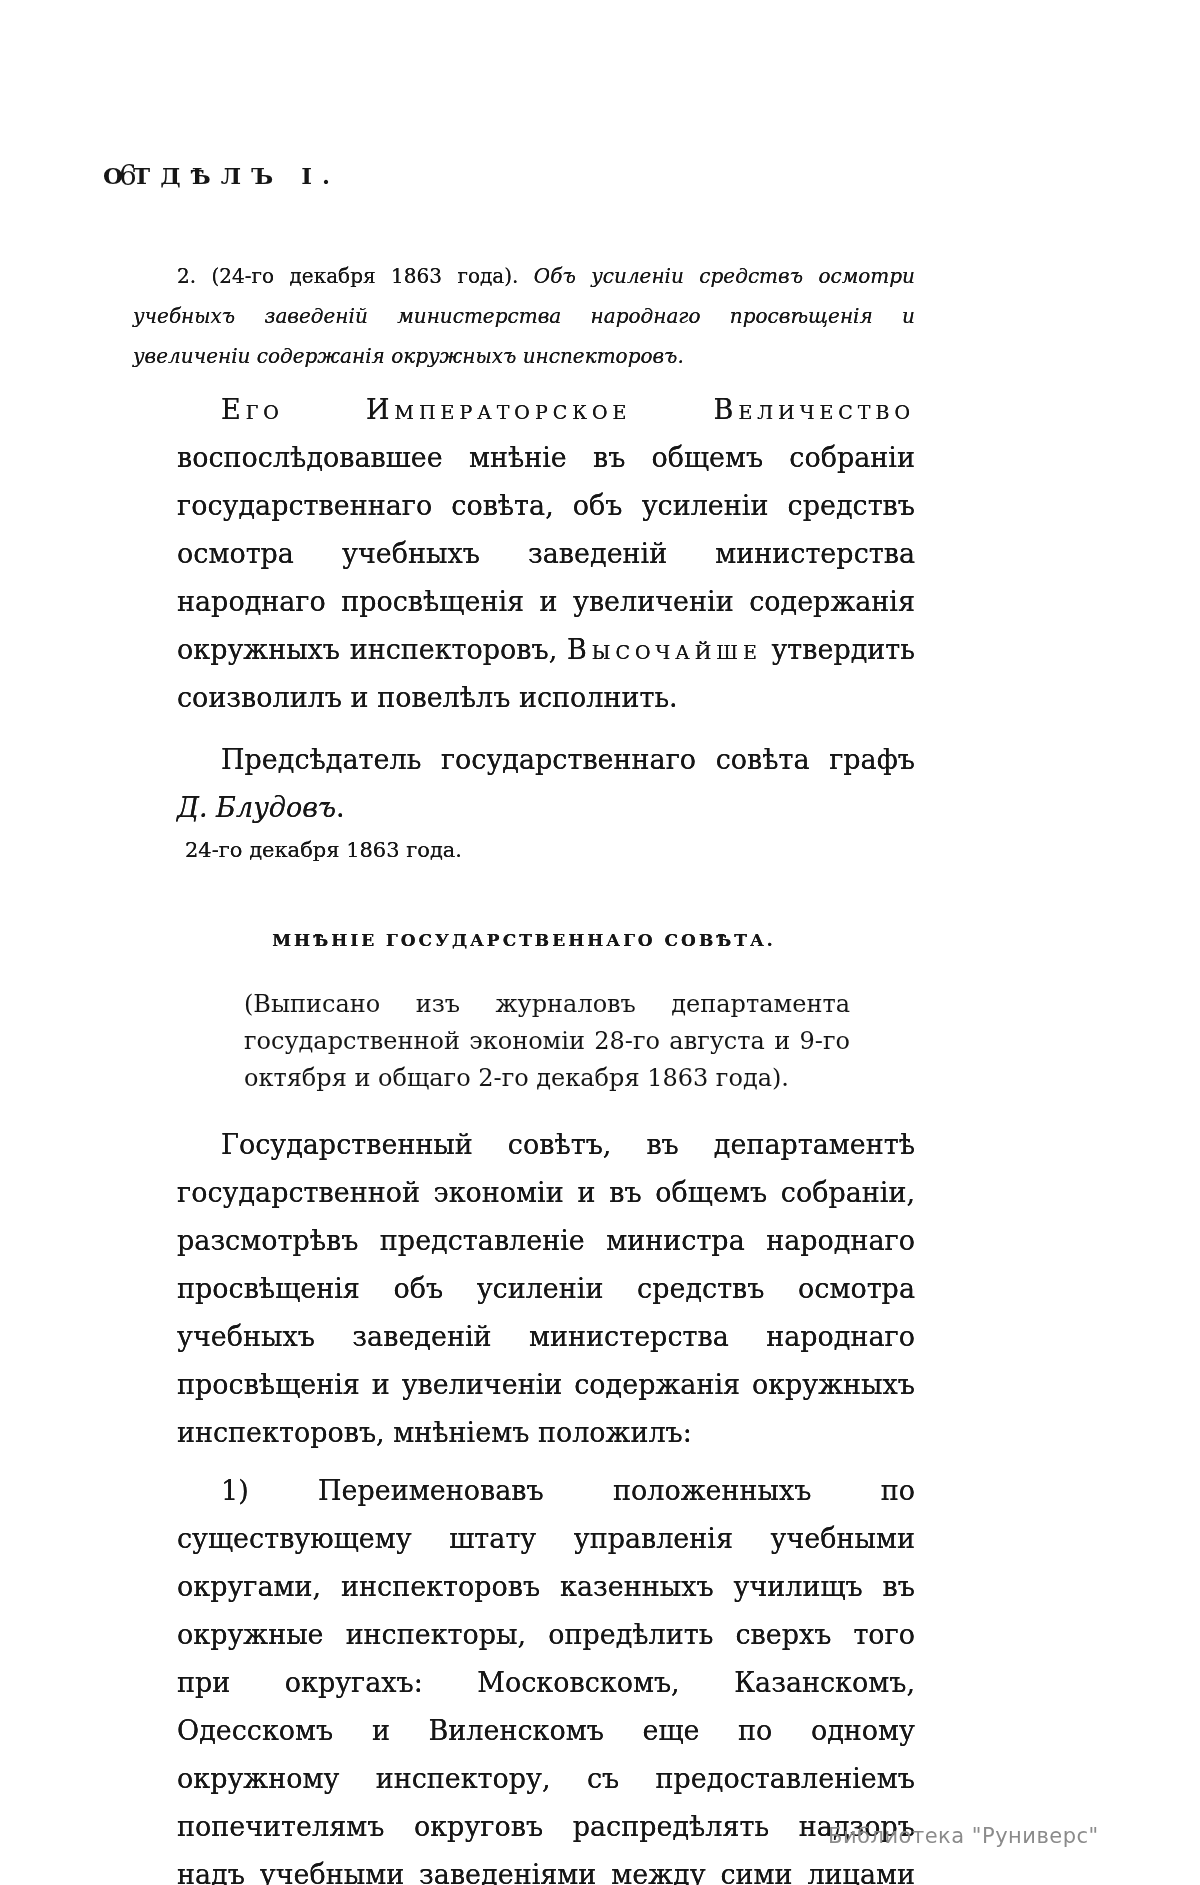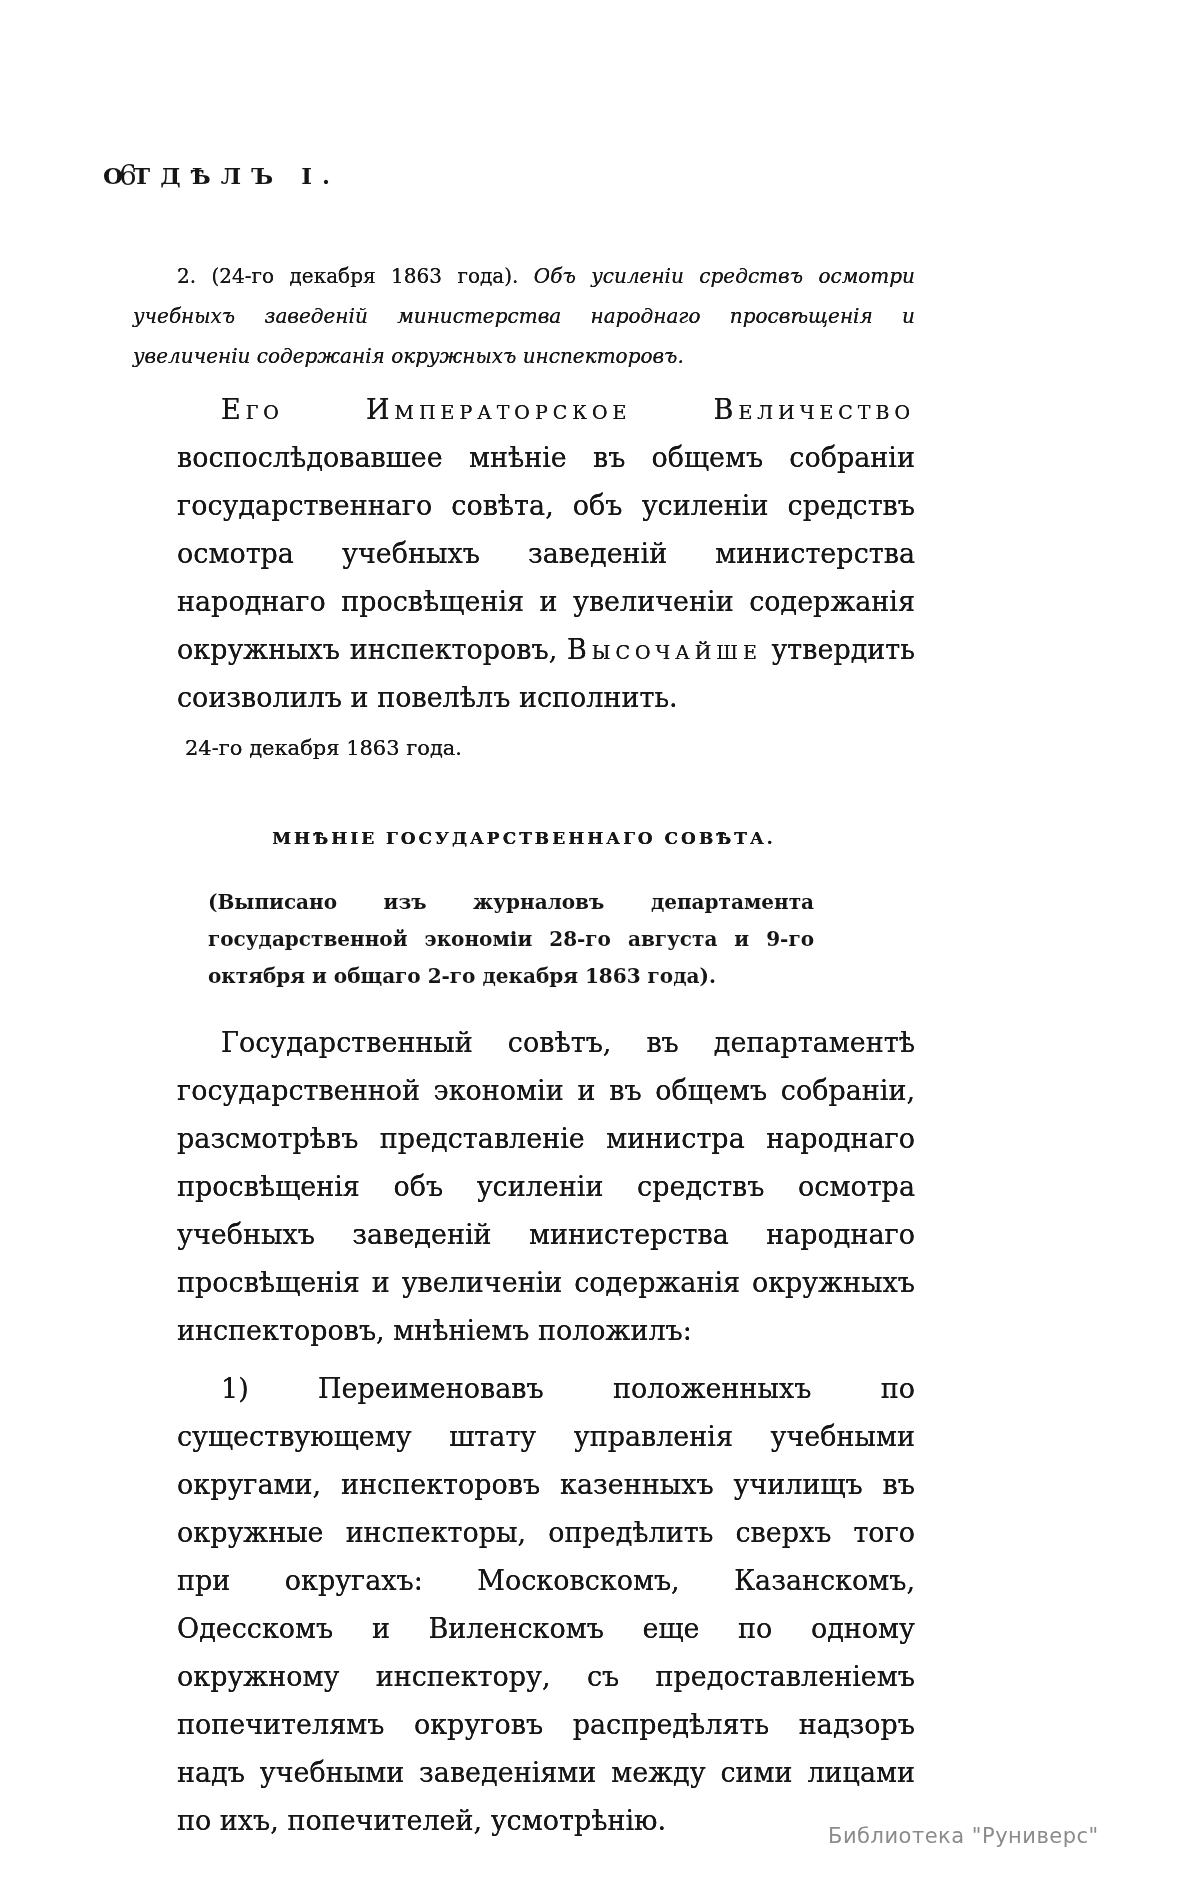--- a/index.html
+++ b/index.html
@@ -76,24 +76,24 @@
   }
   .opinion-heading {
     margin: 0 0 36px 0;
     text-align: center;
     font-size: 17px;
     font-weight: bold;
     letter-spacing: 3px;
     text-shadow: 0 0 0.6px currentColor;
   }
   .source-note {
-    margin-left: 75px;
+    margin-left: 111px;
     width: 606px;
-    font-size: 20px;
-    font-weight: bold;
+    font-size: 24px;
+    font-weight: normal;
     line-height: 37px;
     text-align: justify;
     text-align-last: left;
   }
   .intro-para { margin-top: 24px; }
   .list-item { margin-top: 10px; }
   .watermark {
     position: absolute;
     left: 828px;
     top: 1824px;
@@ -110,20 +110,21 @@
 
   <div class="page-head">
     <span class="page-num">6</span>
     <h1 class="section-header">ОТДѢЛЪ I.</h1>
   </div>
 
   <p class="title-para"><span>2. (24-го декабря 1863 года). </span><span class="italic">Объ усиленіи средствъ осмотри учебныхъ заведеній министерства народнаго просвѣщенія и увеличеніи содержанія окружныхъ инспекторовъ.</span></p>
 
   <p class="body-para decree-para"><span class="smallcaps">Его Императорское Величество</span><span> воспослѣдовавшее мнѣніе въ общемъ собраніи государственнаго совѣта, объ усиленіи средствъ осмотра учебныхъ заведеній министерства народнаго просвѣщенія и увеличеніи содержанія окружныхъ инспекторовъ, </span><span class="smallcaps">Высочайше</span><span> утвердить соизволилъ и повелѣлъ исполнить.</span></p>
 
+  <p class="body-para signature-para"><span>Предсѣдатель государственнаго совѣта графъ </span><span class="italic">Д. Блудовъ</span><span>.</span></p>
 
   <p class="date-line">24-го декабря 1863 года.</p>
 
   <h2 class="opinion-heading">МНѢНІЕ ГОСУДАРСТВЕННАГО СОВѢТА.</h2>
 
   <p class="source-note">(Выписано изъ журналовъ департамента государственной экономіи 28-го августа и 9-го октября и общаго 2-го декабря 1863 года).</p>
 
   <p class="body-para intro-para">Государственный совѣтъ, въ департаментѣ государственной экономіи и въ общемъ собраніи, разсмотрѣвъ представленіе министра народнаго просвѣщенія объ усиленіи средствъ осмотра учебныхъ заведеній министерства народнаго просвѣщенія и увеличеніи содержанія окружныхъ инспекторовъ, мнѣніемъ положилъ:</p>
 
   <p class="body-para list-item">1) Переименовавъ положенныхъ по существующему штату управленія учебными округами, инспекторовъ казенныхъ училищъ въ окружные инспекторы, опредѣлить сверхъ того при округахъ: Московскомъ, Казанскомъ, Одесскомъ и Виленскомъ еще по одному окружному инспектору, съ предоставленіемъ попечителямъ округовъ распредѣлять надзоръ надъ учебными заведеніями между сими лицами по ихъ, попечителей, усмотрѣнію.</p>

